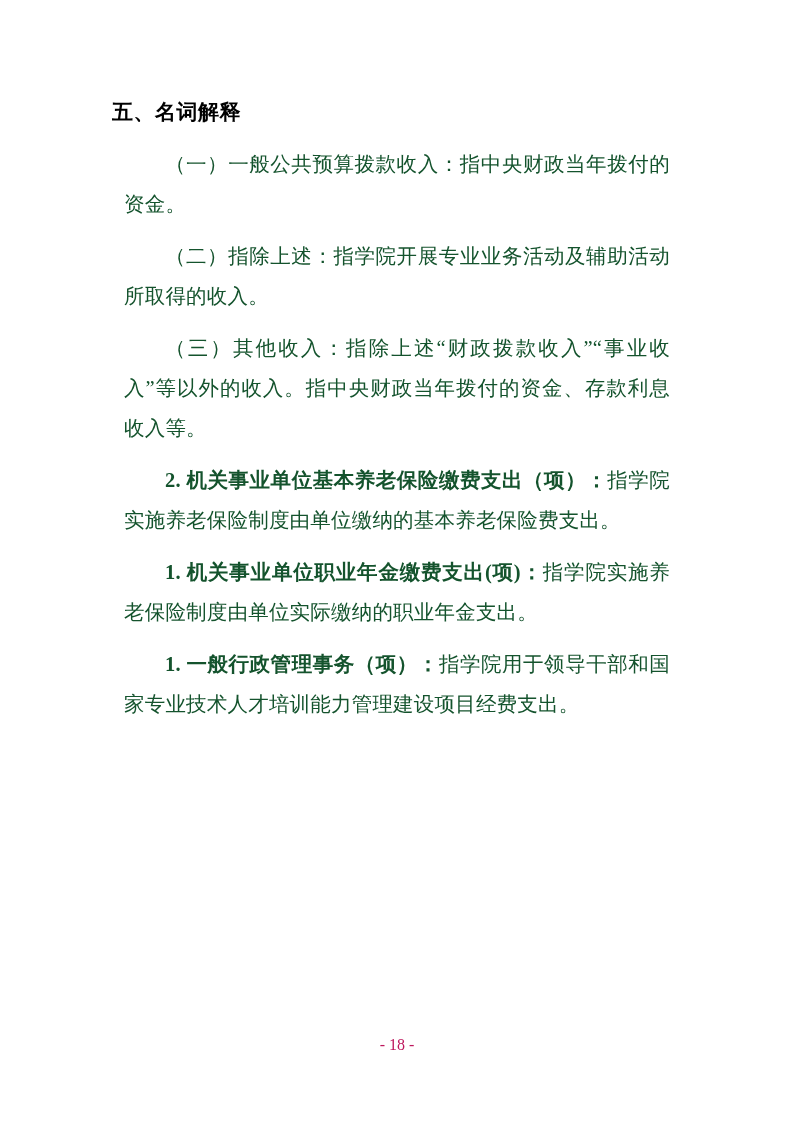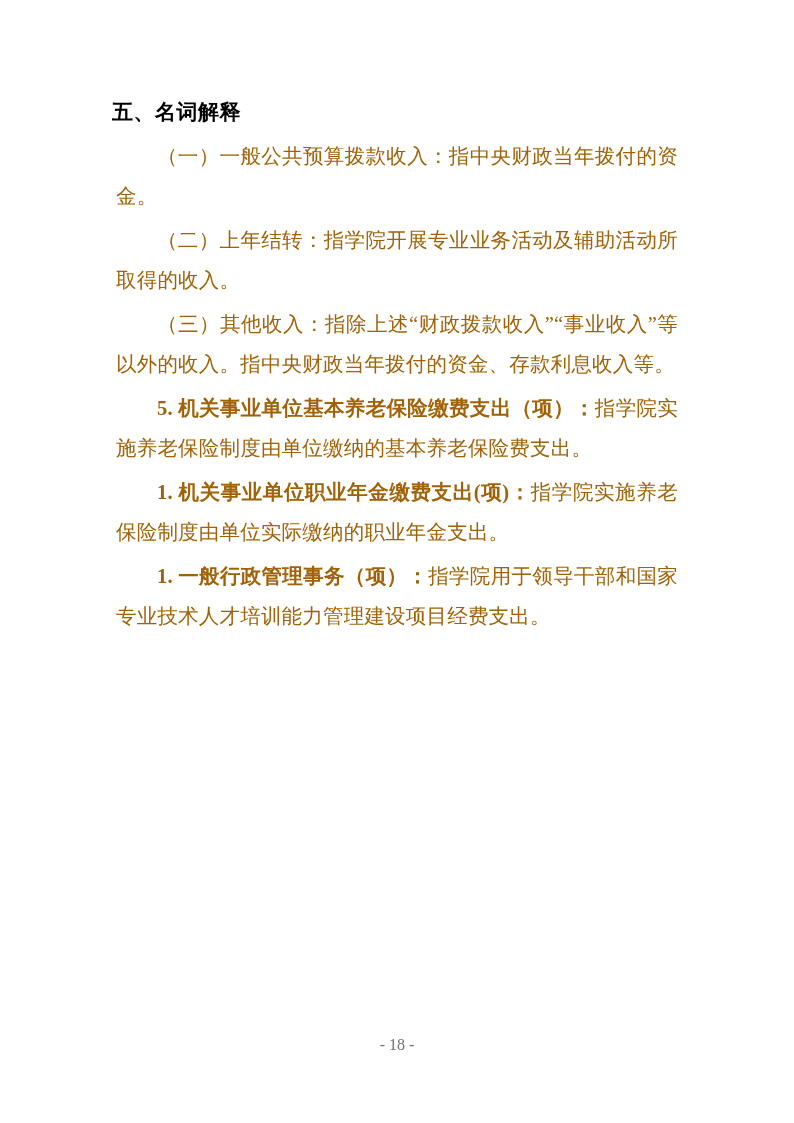--- a/index.html
+++ b/index.html
@@ -32,62 +32,62 @@
     line-height: 40px;
     letter-spacing: 0.5px;
     margin: 0 0 3px 0;
     color: #000;
   }
   .para {
     font-size: 20.5px;
     line-height: 40px;
     text-align: justify;
     text-justify: inter-ideograph;
-    margin: 4px;
-    color: #a16207;
+    margin: 12px;
+    color: #14532d;
     letter-spacing: 0.2px;
   }
   .para.indent {
     text-indent: 2em;
   }
   .para.indent-bold {
     text-indent: 2em;
   }
   .bold-lead {
     font-weight: bold;
   }
   .footer {
     position: absolute;
     left: 0;
     right: 0;
     top: 1036px;
     text-align: center;
     font-size: 16px;
-    color: #737373;
+    color: #be185d;
     font-family: "Liberation Serif", "DejaVu Serif", serif;
   }
 </style>
 </head>
 <body>
 
 <div class="page">
   <div class="content">
 
     <p class="heading">五、名词解释</p>
 
     <p class="para indent">（一）一般公共预算拨款收入：指中央财政当年拨付的资金。</p>
 
-    <p class="para indent">（二）上年结转：指学院开展专业业务活动及辅助活动所取得的收入。</p>
+    <p class="para indent">（二）指除上述：指学院开展专业业务活动及辅助活动所取得的收入。</p>
 
     <p class="para indent">（三）其他收入：指除上述“财政拨款收入”“事业收入”等以外的收入。指中央财政当年拨付的资金、存款利息收入等。</p>
 
 
 
 
-    <p class="para indent-bold"><span class="bold-lead">5. 机关事业单位基本养老保险缴费支出（项）：</span><span>指学院实施养老保险制度由单位缴纳的基本养老保险费支出。</span></p>
+    <p class="para indent-bold"><span class="bold-lead">2. 机关事业单位基本养老保险缴费支出（项）：</span><span>指学院实施养老保险制度由单位缴纳的基本养老保险费支出。</span></p>
 
     <p class="para indent-bold"><span class="bold-lead">1. 机关事业单位职业年金缴费支出(项)：</span><span>指学院实施养老保险制度由单位实际缴纳的职业年金支出。</span></p>
 
 
     <p class="para indent-bold"><span class="bold-lead">1. 一般行政管理事务（项）：</span><span>指学院用于领导干部和国家专业技术人才培训能力管理建设项目经费支出。</span></p>
 
   </div>
 
   <div class="footer">- 18 -</div>
 </div>

